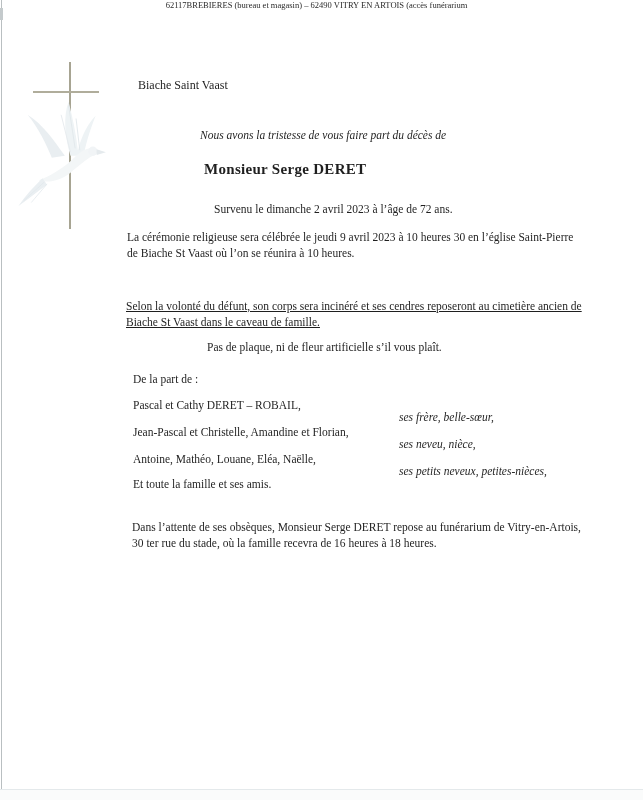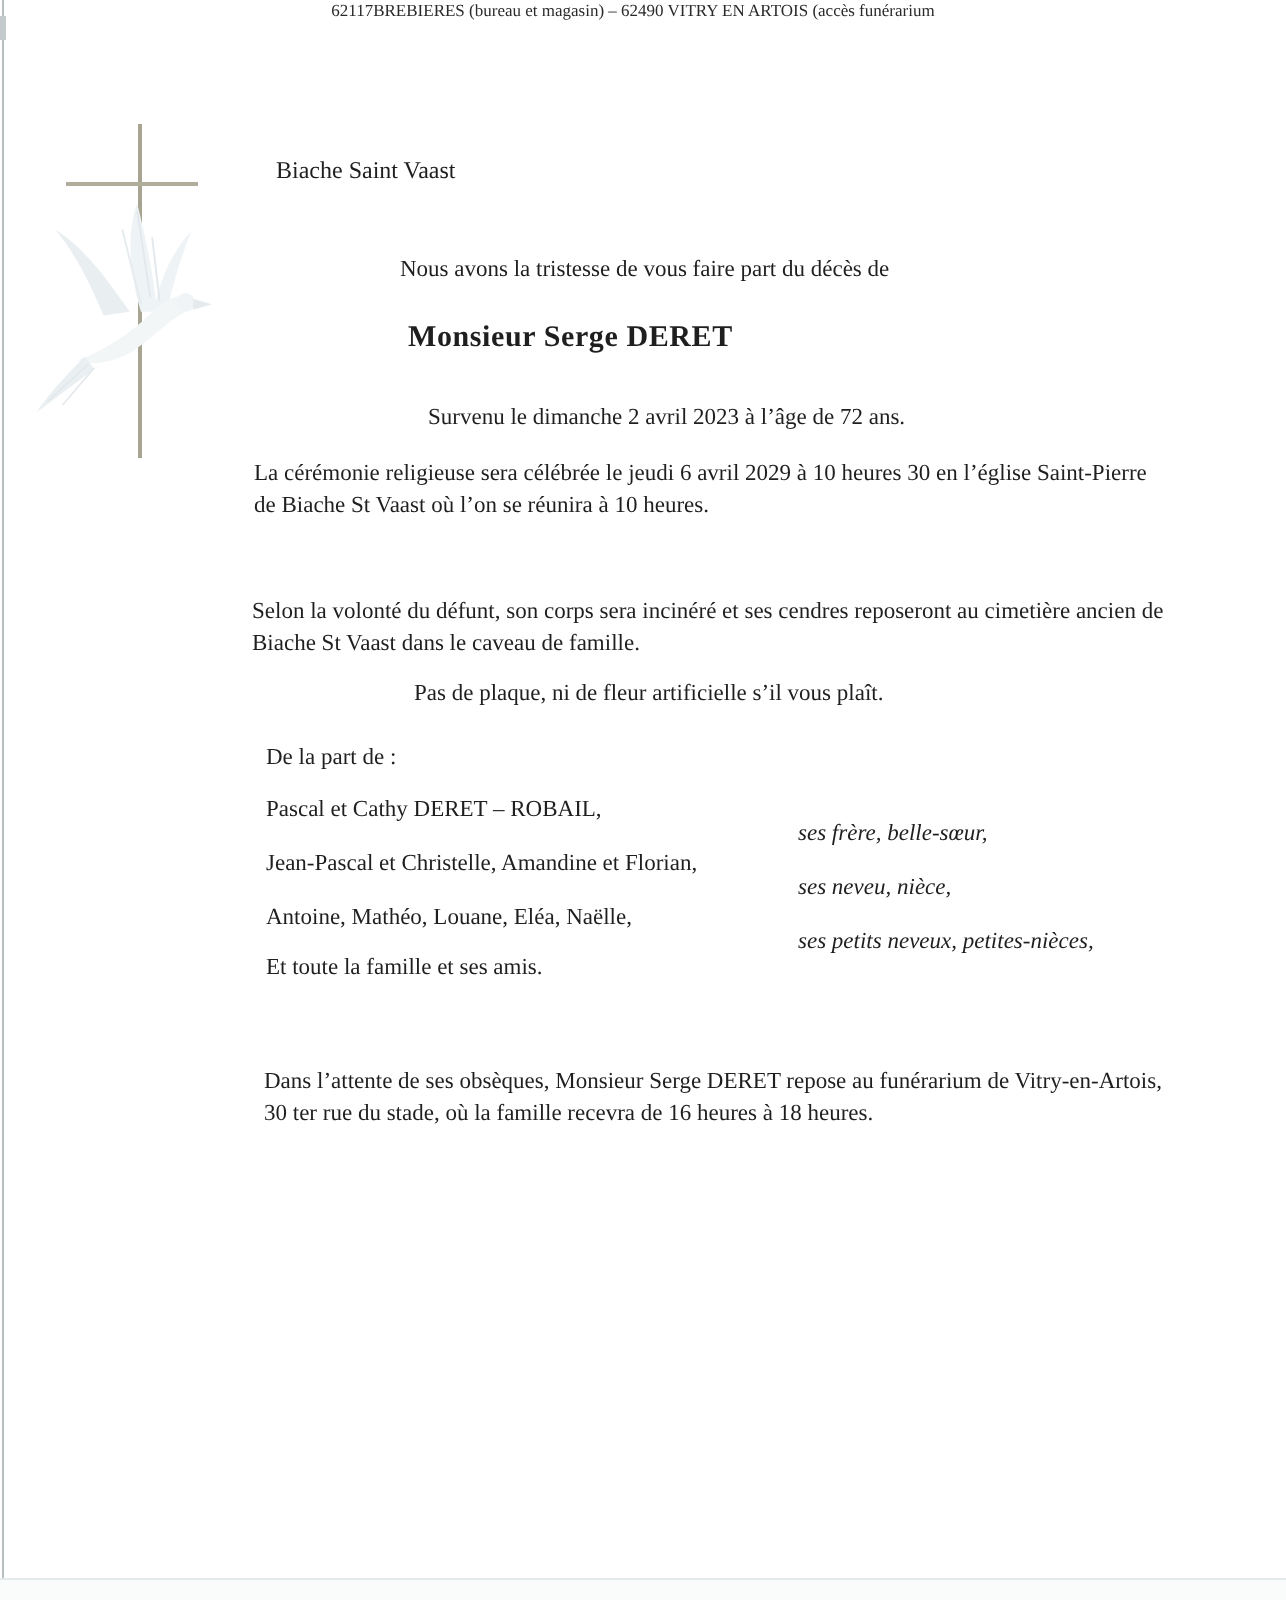--- a/index.html
+++ b/index.html
@@ -19,32 +19,32 @@
 
   
   .cross-v{position:absolute;left:69px;top:62px;width:2px;height:167px;background:#a7a492;}
   .cross-h{position:absolute;left:33px;top:91px;width:66px;height:2px;background:#b0ad9b;}
   .dove{position:absolute;left:16px;top:98px;width:94px;height:112px;}
 
   
   .t{position:absolute;font-size:11.5px;line-height:15.5px;white-space:nowrap;}
   .p{position:absolute;font-size:11.5px;line-height:15.5px;}
   .city{left:138px;top:78px;font-size:12px;}
-  .intro{left:200px;top:128px;}
+  .intro{left:200px;top:128px;font-style:italic;}
   .title{left:204px;top:156px;font-size:15px;line-height:26px;font-weight:700;letter-spacing:0.3px;}
   .death{left:202px;top:202px;margin-left:12px;}
   .ceremony{left:127px;top:230px;width:460px;}
   .offering{left:267px;top:272px;font-style:italic;}
-  .ashes{left:126px;top:299px;width:460px;}
+  .ashes{left:126px;top:299px;width:460px;text-decoration:underline;}
   .noflowers{left:207px;top:340px;}
   .fromlabel{left:133px;top:372px;}
   .famrow{position:absolute;left:133px;width:500px;font-size:11.5px;line-height:15.5px;white-space:nowrap;}
   .famrow .relation{position:absolute;left:266px;top:12px;font-style:italic;}
   .fam0{top:398px;} .fam1{top:425px;} .fam2{top:452px;} .fam3{top:477px;}
-  .repose{left:132px;top:534px;width:452px;}
+  .repose{left:132px;top:520px;width:452px;}
   .footer{left:10px;top:660px;width:633px;font-size:8.5px;line-height:11px;text-align:center;color:#2a2a2a;}
 </style>
 </head>
 <body>
 
 <div class="page">
 
   <div class="scan-left-line"></div>
   <div class="scan-corner-mark"></div>
   <div class="scan-bottom-line"></div>
@@ -66,21 +66,21 @@
   </svg>
 
   <div class="t city">Biache Saint Vaast</div>
 
   <div class="t intro">Nous avons la tristesse de vous faire part du décès de</div>
 
   <div class="t title">Monsieur Serge DERET</div>
 
   <div class="t death">Survenu le dimanche 2 avril 2023 à l’âge de 72 ans.</div>
 
-  <div class="p ceremony">La cérémonie religieuse sera célébrée le jeudi 6 avril 2029 à 10 heures 30 en l’église Saint-Pierre de Biache St Vaast où l’on se réunira à 10 heures.</div>
+  <div class="p ceremony">La cérémonie religieuse sera célébrée le jeudi 9 avril 2023 à 10 heures 30 en l’église Saint-Pierre de Biache St Vaast où l’on se réunira à 10 heures.</div>
 
 
   <div class="p ashes">Selon la volonté du défunt, son corps sera incinéré et ses cendres reposeront au cimetière ancien de Biache St Vaast dans le caveau de famille.</div>
 
   <div class="t noflowers">Pas de plaque, ni de fleur artificielle s’il vous plaît.</div>
 
   <div class="t fromlabel">De la part de :</div>
 
   <div class="famrow fam0">
     <span>Pascal et Cathy DERET – ROBAIL,</span>

